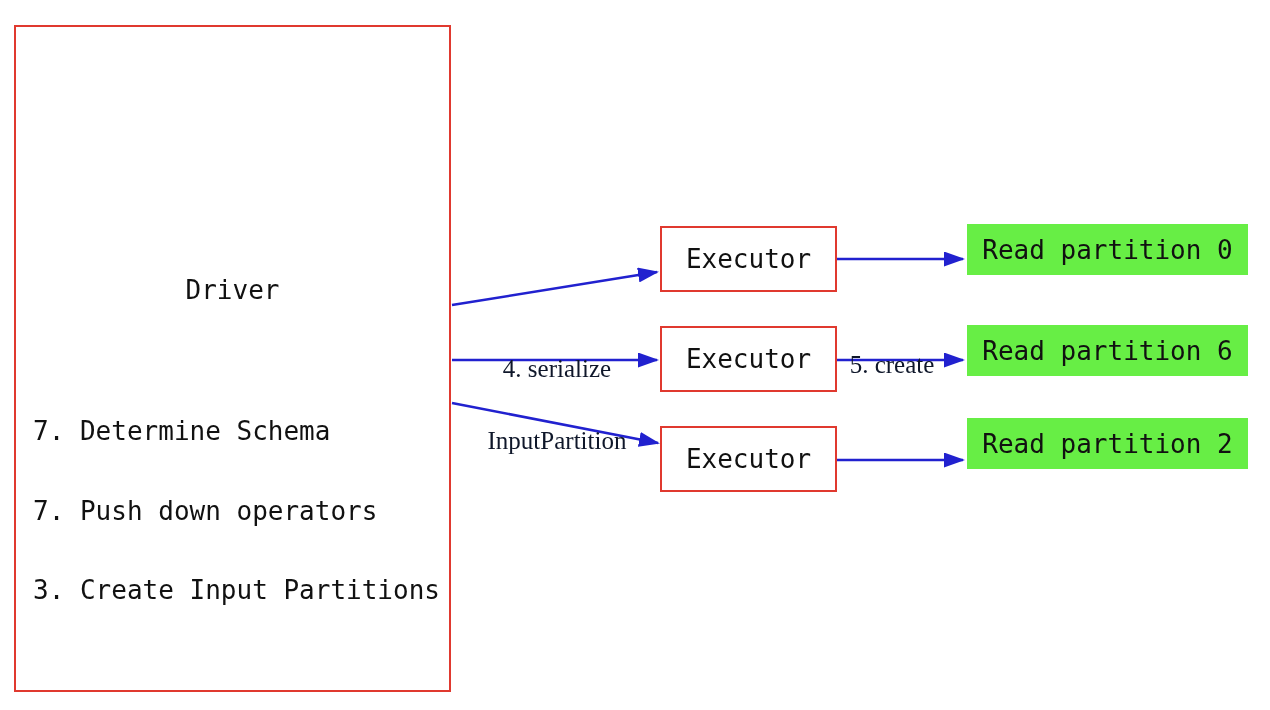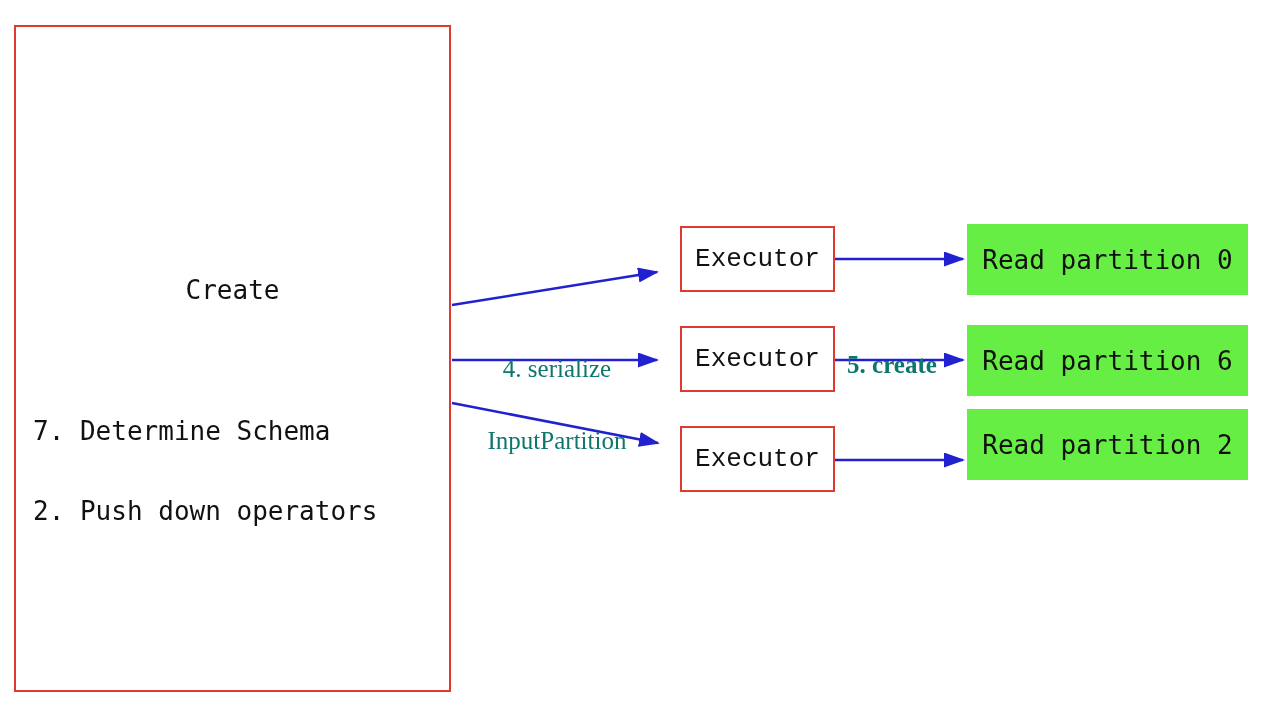--- a/index.html
+++ b/index.html
@@ -22,40 +22,40 @@
   }
   .driver-steps{
     position:absolute;left:17px;top:338px;
     font-size:26px;line-height:26.5px;white-space:pre;
   }
   .node{
     position:absolute;display:flex;align-items:center;justify-content:center;
     font-size:26px;white-space:pre;z-index:2;box-sizing:border-box;
   }
   .executor{
-    left:680px;width:155px;height:66px;
-    border:2px solid var(--red);background:#ffffff;font-family:Liberation Mono, monospace;
+    left:660px;width:177px;height:66px;
+    border:2px solid var(--red);background:#ffffff;
   }
   .executor.row1{top:226px;}
   .executor.row2{top:326px;}
   .executor.row3{top:426px;}
   .partition{
-    left:967px;width:281px;height:71px;background:var(--green);
+    left:967px;width:281px;height:51px;background:var(--green);
   }
   .partition.row1{top:224px;}
   .partition.row2{top:325px;}
-  .partition.row3{top:409px;text-align:right;}
+  .partition.row3{top:418px;text-align:right;}
 
   .edge-label{
     position:absolute;z-index:3;text-align:center;
     font-family:"Liberation Serif","DejaVu Serif",serif;
-    font-size:25px;line-height:24px;color:#0f766e;white-space:pre;
+    font-size:25px;line-height:24px;color:#0f172a;white-space:pre;
   }
   .label-serialize{left:456px;top:309px;width:202px;}
-  .label-reader{left:792px;top:305px;width:200px;font-weight:bold;}
+  .label-reader{left:792px;top:305px;width:200px;}
 </style>
 </head>
 <body>
 
 <div class="canvas">
 
   <svg class="arrow-layer" viewBox="0 0 1270 710" xmlns="http://www.w3.org/2000/svg">
     <defs>
       <marker id="ah" markerUnits="userSpaceOnUse" markerWidth="22" markerHeight="15" refX="19" refY="7.5" orient="auto">
         <path class="arrowhead" d="M0,0 L21,7.5 L0,15 z"></path>
@@ -63,24 +63,25 @@
     </defs>
     <line class="arrow" x1="452" y1="305" x2="657" y2="272" marker-end="url(#ah)"></line>
     <line class="arrow" x1="452" y1="360" x2="657" y2="360" marker-end="url(#ah)"></line>
     <line class="arrow" x1="452" y1="403" x2="658" y2="443" marker-end="url(#ah)"></line>
     <line class="arrow" x1="818" y1="259" x2="963" y2="259" marker-end="url(#ah)"></line>
     <line class="arrow" x1="818" y1="360" x2="963" y2="360" marker-end="url(#ah)"></line>
     <line class="arrow" x1="818" y1="460" x2="963" y2="460" marker-end="url(#ah)"></line>
   </svg>
 
   <div class="driver-box">
-    <div class="driver-title">Create</div>
+    <div class="driver-title">Driver</div>
     <div class="driver-steps">
       <div>7. Determine Schema</div>
-      <div>2. Push down operators</div>
+      <div>7. Push down operators</div>
+      <div>3. Create Input Partitions</div>
     </div>
   </div>
 
   <div class="node executor row1">Executor</div>
   <div class="node executor row2">Executor</div>
   <div class="node executor row3">Executor</div>
 
   <div class="node partition row1">Read partition 0</div>
   <div class="node partition row2">Read partition 6</div>
   <div class="node partition row3">Read partition 2</div>

